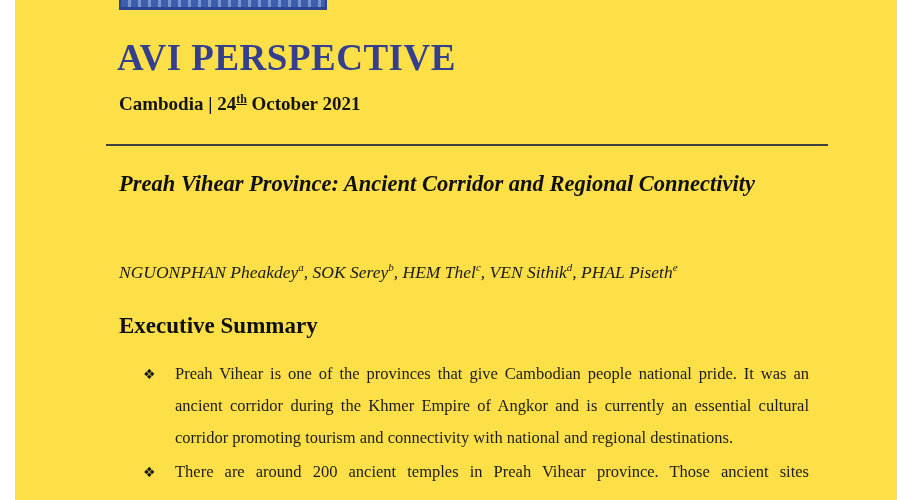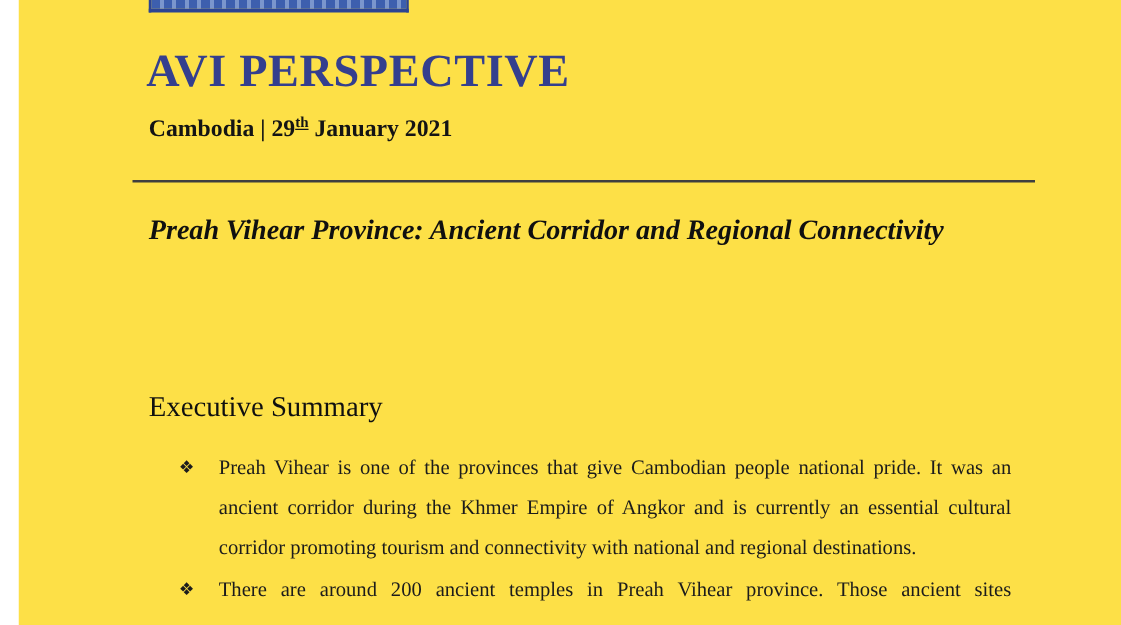--- a/index.html
+++ b/index.html
@@ -81,21 +81,21 @@
     white-space: nowrap;
   }
   .authors sup { font-size: 11px; line-height: 0; }
   .section-heading {
     position: absolute;
     top: 311px;
     left: 104px;
     margin: 0;
     font-size: 23px;
     line-height: 30px;
-    font-weight: normal;
+    font-weight: bold;
     color: #101010;
     white-space: nowrap;
   }
   .bullet-list {
     position: absolute;
     top: 358px;
     left: 104px;
     width: 690px;
   }
   .bullet-item {
@@ -120,26 +120,27 @@
 </style>
 </head>
 <body>
 
 <div class="page">
 
   <div class="logo-banner"></div>
 
   <h1 class="masthead-title">AVI PERSPECTIVE</h1>
 
-  <div class="dateline"><span>Cambodia | 29</span><sup>th</sup><span> January 2021</span></div>
+  <div class="dateline"><span>Cambodia | 24</span><sup>th</sup><span> October 2021</span></div>
 
   <div class="rule"></div>
 
   <h2 class="article-title">Preah Vihear Province: Ancient Corridor and Regional Connectivity</h2>
 
+  <p class="authors"><span>NGUONPHAN Pheakdey</span><sup>a</sup><span>, SOK Serey</span><sup>b</sup><span>, HEM Thel</span><sup>c</sup><span>, VEN Sithik</span><sup>d</sup><span>, PHAL Piseth</span><sup>e</sup></p>
 
   <h3 class="section-heading">Executive Summary</h3>
 
   <div class="bullet-list">
 
     <div class="bullet-item">
       <span class="bullet-marker">❖</span>
       <span>Preah Vihear is one of the provinces that give Cambodian people national pride. It was an ancient corridor during the Khmer Empire of Angkor and is currently an essential cultural corridor promoting tourism and connectivity with national and regional destinations.</span>
     </div>
 

